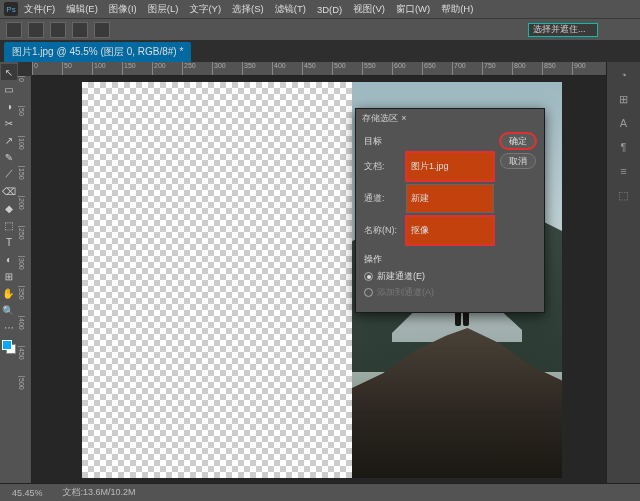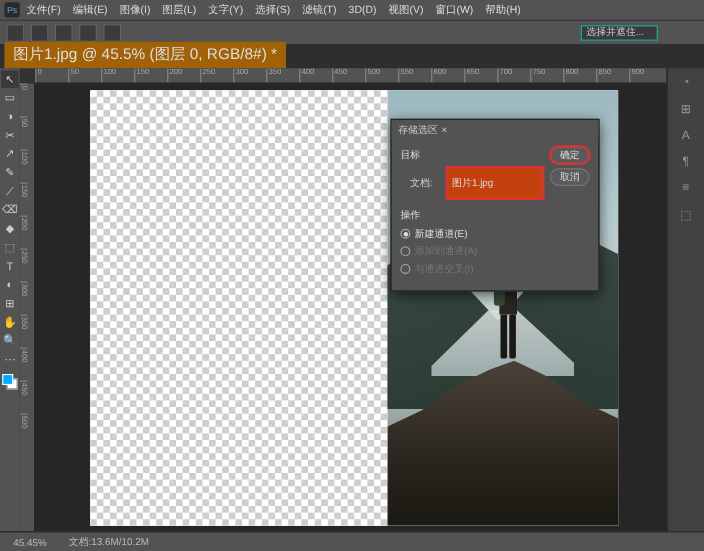--- a/index.html
+++ b/index.html
@@ -4,21 +4,21 @@
 <style>
 *{box-sizing:border-box;margin:0;padding:0;font-family:"Microsoft YaHei",sans-serif;user-select:none}
 body{width:640px;height:501px;background:#323232;overflow:hidden;color:#ccc;font-size:10px}
 .menubar{height:18px;background:#535353;display:flex;align-items:center;padding:0 4px;gap:1px}
 .menubar .logo{width:14px;height:14px;background:#2a2a2a;border-radius:2px;display:flex;align-items:center;justify-content:center;font-size:8px;color:#4fa8d8}
 .menubar span{padding:0 5px;font-size:9.5px;color:#ddd;cursor:default}
 .optbar{height:22px;background:#535353;border-top:1px solid #383838;display:flex;align-items:center;padding:0 6px;gap:6px}
 .optbar .ico{width:16px;height:16px;background:#3a3a3a;border:1px solid #666}
 .optbar .sel{height:14px;background:#3a3a3a;border:1px solid #14b8a6;padding:0 4px;font-size:9px;display:flex;align-items:center;min-width:70px}
 .tabbar{height:22px;background:#2e2e2e;display:flex;align-items:flex-end;padding-left:4px}
-.tab{background:#a16207;padding:3px 8px;font-size:14px;color:#ddd;border-top-left-radius:2px;border-top-right-radius:2px}
+.tab{background:#0369a1;padding:3px 8px;font-size:10px;color:#ddd;border-top-left-radius:2px;border-top-right-radius:2px}
 .rulerh{position:absolute;left:32px;top:62px;right:34px;height:14px;background:#535353;border-bottom:1px solid #222;display:flex;overflow:hidden}
 .rulerh div{flex:0 0 30px;border-left:1px solid #888;font-size:7px;color:#aaa;padding-left:1px}
 .rulerv{position:absolute;left:18px;top:76px;width:14px;bottom:18px;background:#535353;border-right:1px solid #222}
 .rulerv div{height:30px;border-top:1px solid #888;font-size:7px;color:#aaa;writing-mode:vertical-rl;padding-top:1px}
 .toolbox{position:absolute;left:0;top:62px;width:18px;bottom:18px;background:#535353;display:flex;flex-direction:column;align-items:center;padding-top:2px;gap:1px}
 .tool{width:16px;height:16px;display:flex;align-items:center;justify-content:center;font-size:10px;color:#ccc;cursor:pointer}
 .tool.active{background:#3a3a3a}
 .swatch{width:14px;height:14px;position:relative;margin-top:4px}
 .swatch .fg{width:10px;height:10px;background:#0af;border:1px solid #fff;position:absolute;top:0;left:0}
 .swatch .bg{width:10px;height:10px;background:#fff;border:1px solid #888;position:absolute;bottom:0;right:0}
@@ -41,21 +41,21 @@
 .leg{flex:1;background:#1a1815;border-radius:0 0 2px 2px}
 .rpanel{position:absolute;right:0;top:62px;width:34px;bottom:18px;background:#424242;border-left:1px solid #222;display:flex;flex-direction:column;align-items:center;padding-top:4px;gap:6px}
 .rpanel div{width:18px;height:18px;color:#999;display:flex;align-items:center;justify-content:center;font-size:11px}
 .dialog{position:absolute;left:355px;top:108px;width:190px;background:#535353;border:1px solid #1a1a1a;box-shadow:0 3px 12px rgba(0,0,0,0.6)}
 .dlg-title{height:18px;display:flex;align-items:center;justify-content:flex-start;padding:0 6px;background:#535353;font-size:9px;color:#ccc}
 .dlg-close{width:12px;height:12px;display:flex;align-items:center;justify-content:center;cursor:pointer;color:#ccc}
 .dlg-body{padding:6px 8px 10px;display:flex;gap:6px}
 .dlg-left{flex:1}
 .sect{font-size:9px;color:#ddd;margin:2px 0 4px}
 .row{display:flex;align-items:center;gap:4px;margin:3px 0}
-.row .lbl{width:38px;text-align:center;font-size:9px;color:#ccc}
+.row .lbl{width:38px;text-align:left;font-size:9px;color:#ccc}
 .row .val{flex:1;height:29px;background:#c2410c;border:1px solid #666;padding:0 4px;font-size:9px;color:#ddd;display:flex;align-items:center}
 .hl{outline:2px solid #e03030;outline-offset:-1px}
 .radio-row{display:flex;align-items:center;gap:4px;margin:3px 0;font-size:9px;color:#ddd}
 .radio{width:9px;height:9px;border-radius:50%;border:1px solid #aaa;display:flex;align-items:center;justify-content:center}
 .radio.on::after{content:"";width:4px;height:4px;background:#ddd;border-radius:50%}
 .dis{color:#777}
 .dlg-right{width:36px;display:flex;flex-direction:column;gap:4px}
 .btn{height:16px;background:#5a5a5a;border:1px solid #777;border-radius:8px;font-size:9px;color:#ddd;display:flex;align-items:center;justify-content:center;cursor:pointer}
 .status{position:absolute;left:0;bottom:0;right:0;height:18px;background:#535353;border-top:1px solid #222;display:flex;align-items:center;padding:0 12px;gap:20px;font-size:9px;color:#bbb}
 </style>
@@ -187,33 +187,37 @@
     <span>存储选区</span>
     <span class="dlg-close">×</span>
   </div>
   <div class="dlg-body">
     <div class="dlg-left">
       <div class="sect">目标</div>
       <div class="row">
         <div class="lbl">文档:</div>
         <div class="val hl">图片1.jpg</div>
       </div>
+      <div class="row">
+        <div class="lbl">通道:</div>
+        <div class="val">新建</div>
+      </div>
+      <div class="row">
+        <div class="lbl">名称(N):</div>
+        <div class="val hl">抠像</div>
+      </div>
       <div class="sect" style="margin-top:8px">操作</div>
       <div class="radio-row">
           <div class="radio on"></div>
           <span>新建通道(E)</span>
         </div>
       <div class="radio-row dis">
           <div class="radio"></div>
           <span>添加到通道(A)</span>
         </div>
-      <div class="radio-row dis">
-          <div class="radio"></div>
-          <span>与通道交叉(I)</span>
-        </div>
     </div>
     <div class="dlg-right">
       <div class="btn hl">确定</div>
       <div class="btn">取消</div>
     </div>
   </div>
 </div>
 
 <div class="status">
   <span>45.45%</span>

